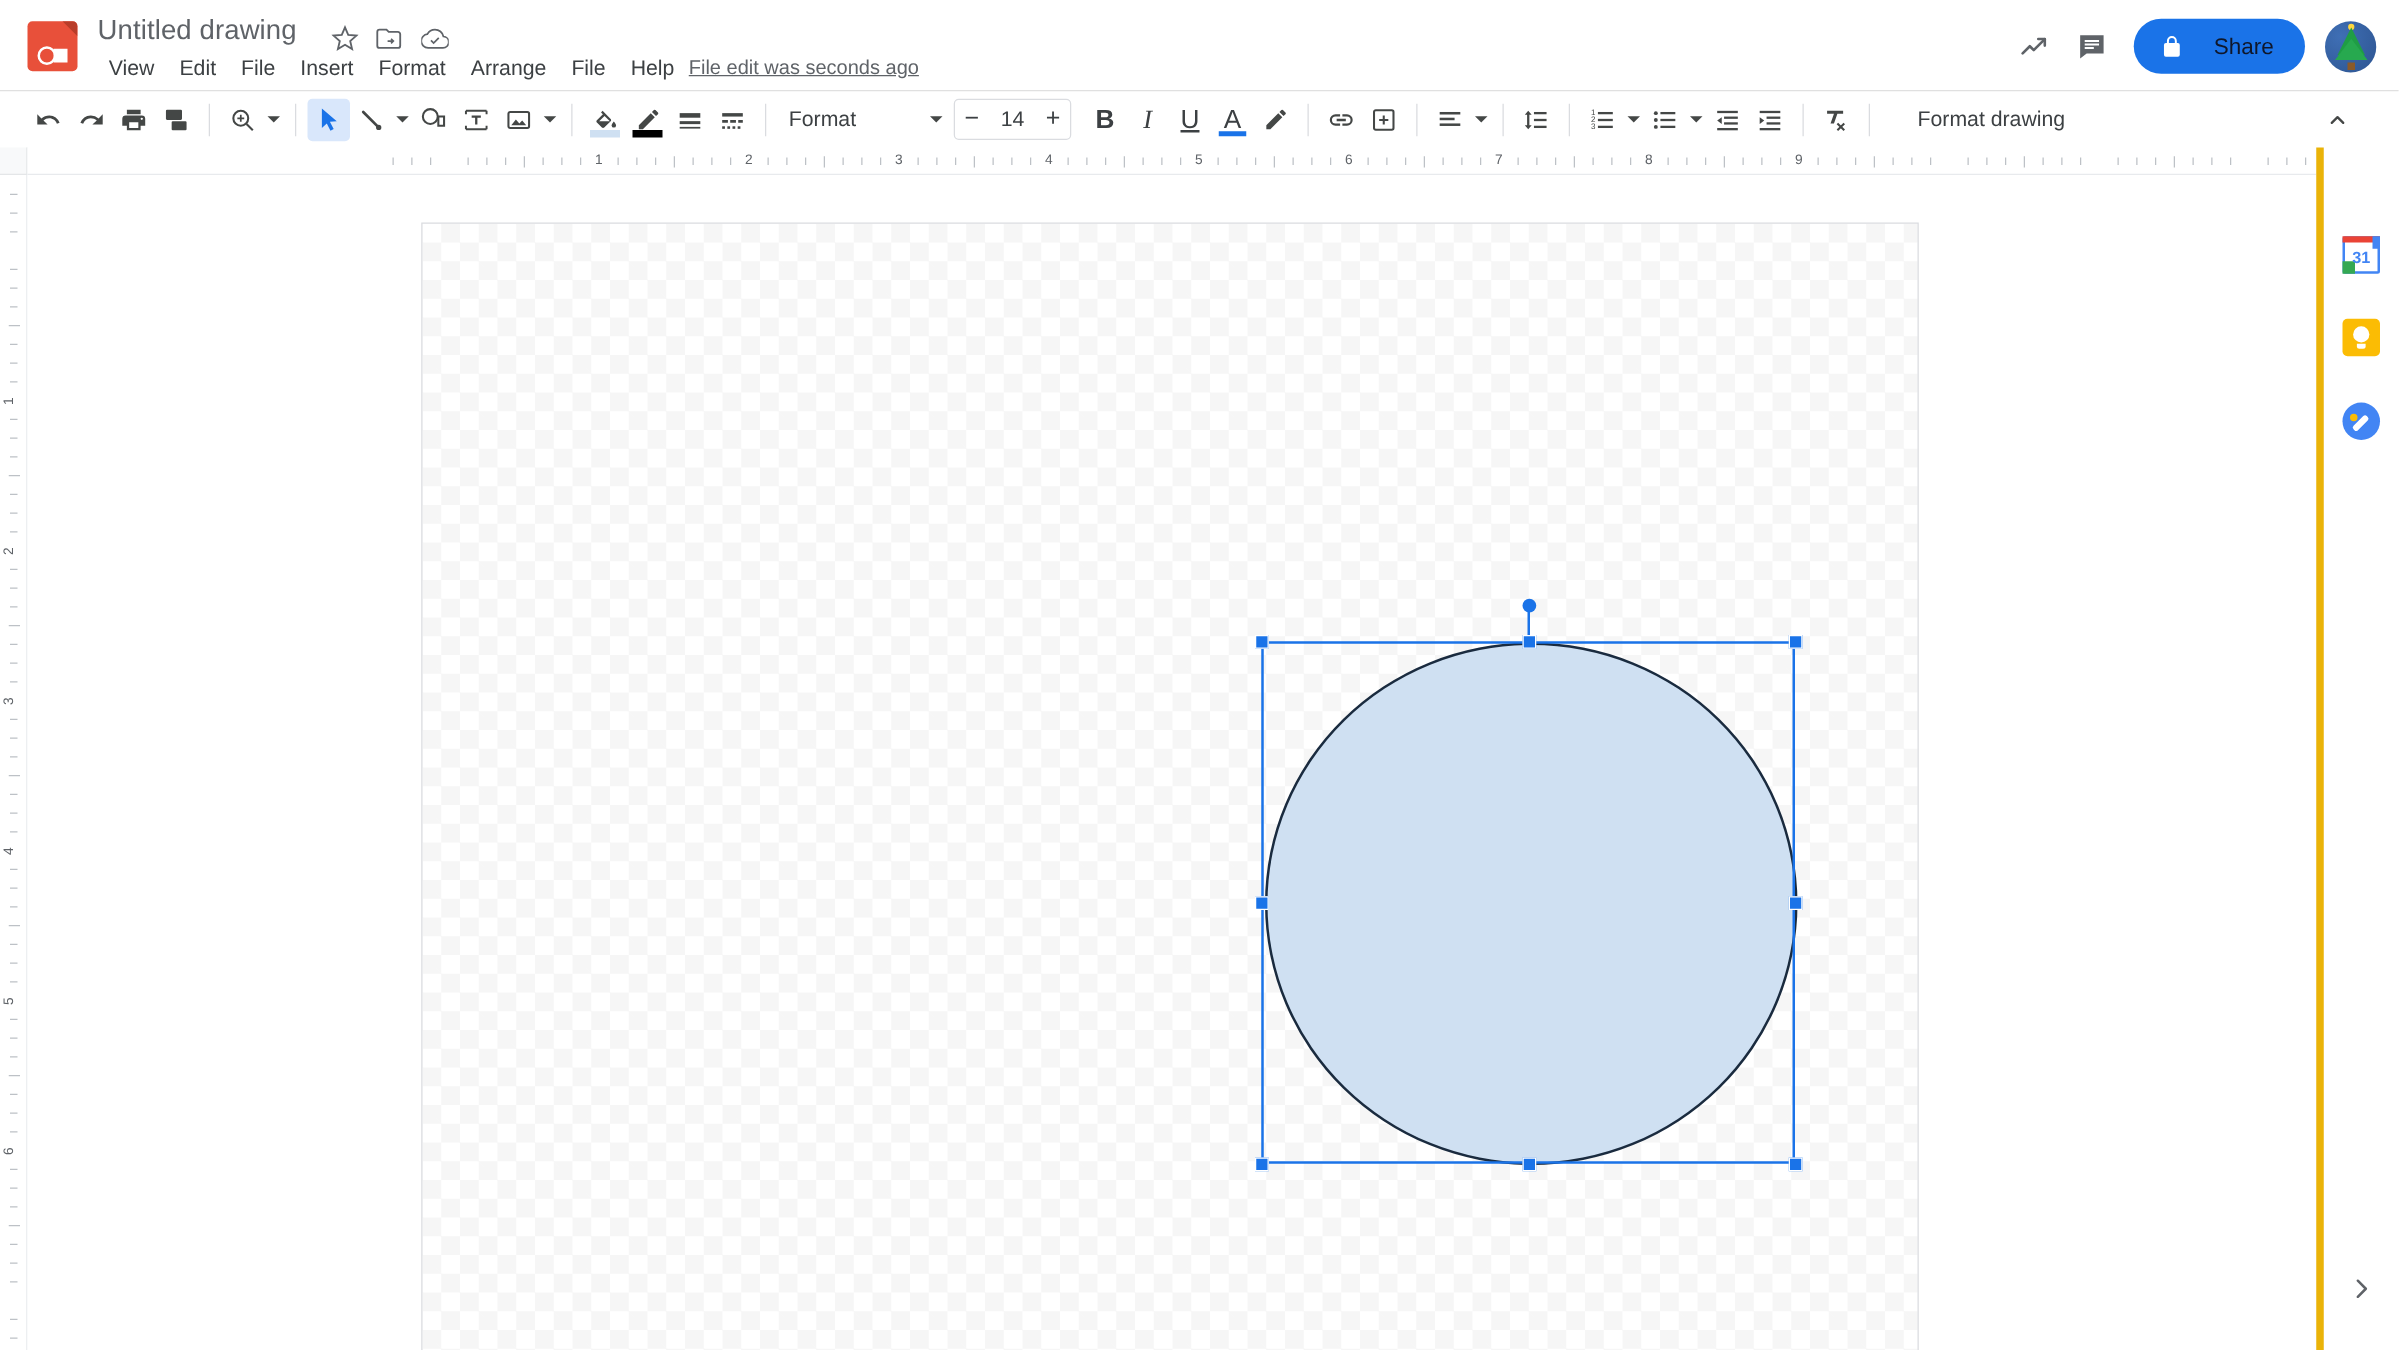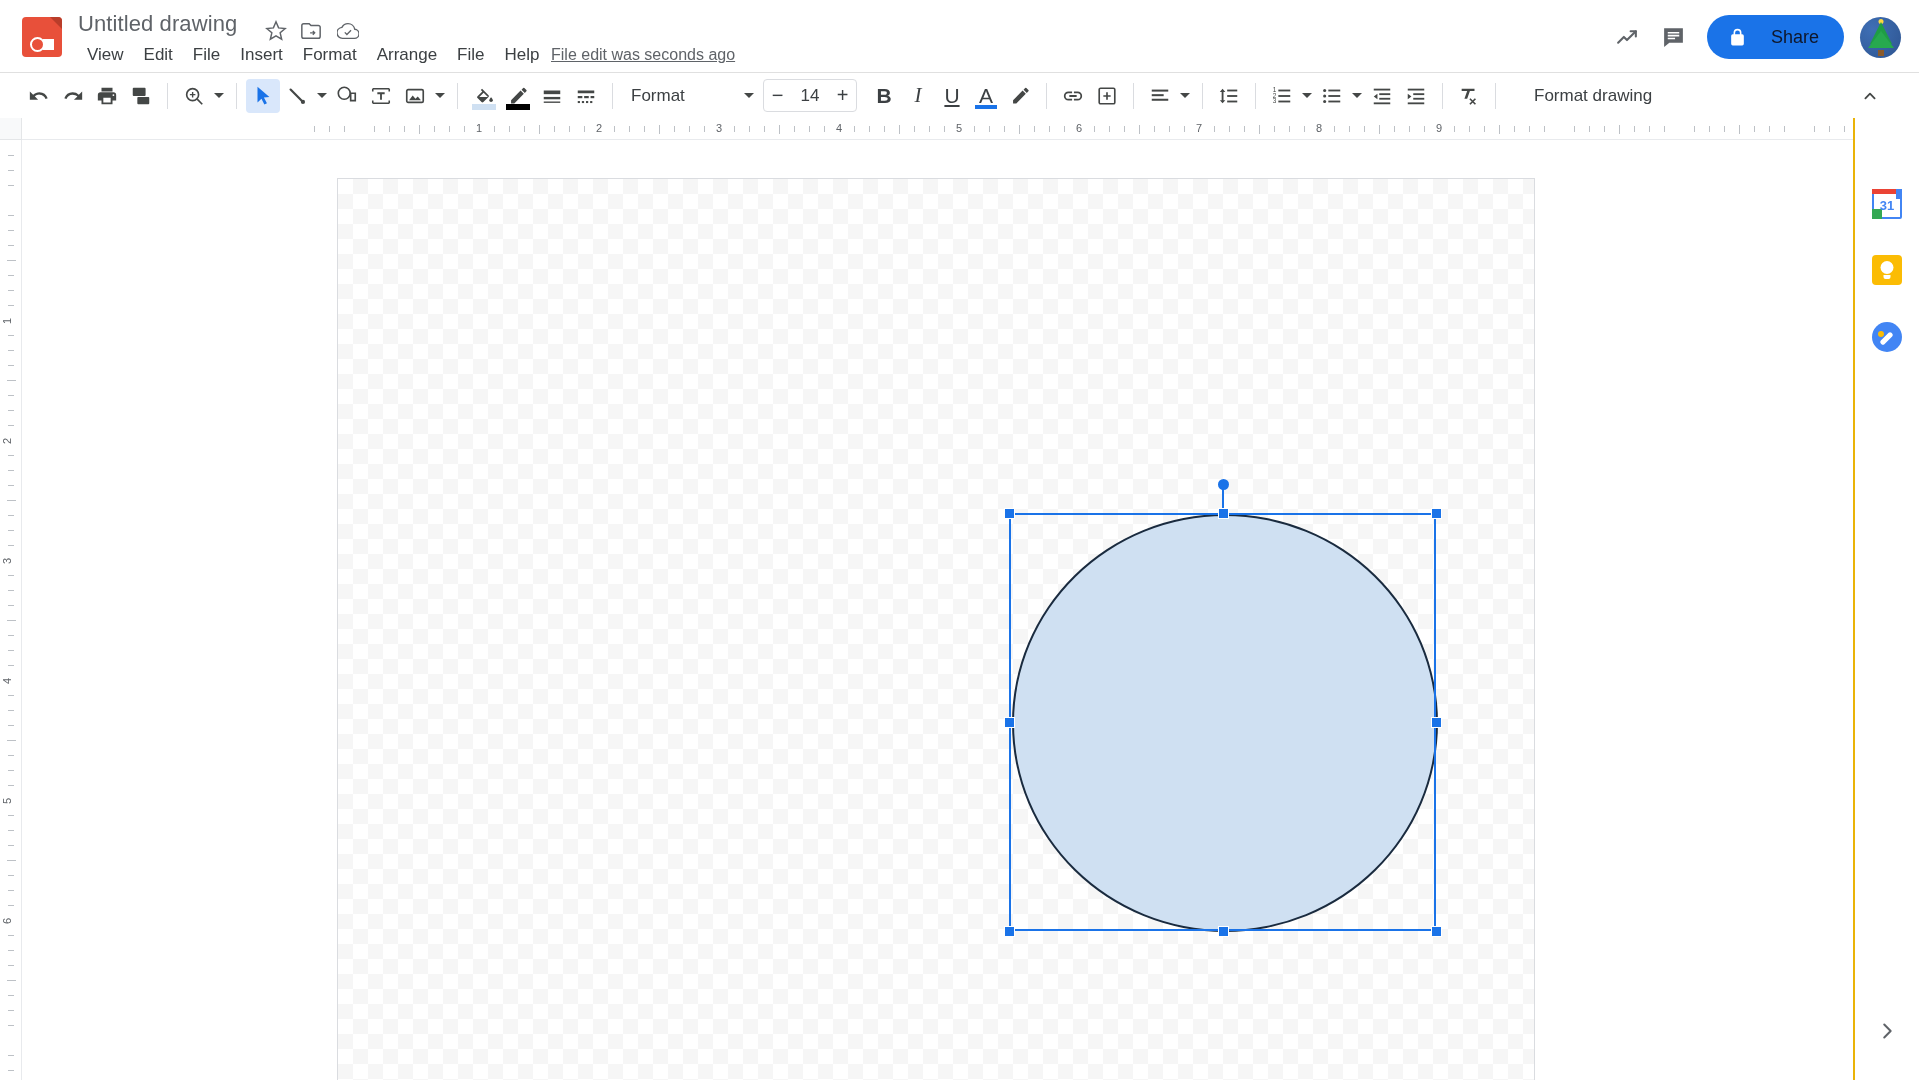--- a/index.html
+++ b/index.html
@@ -187,21 +187,21 @@
   }
   .rot-stem { position:absolute; width:2px; height:26px; background:#1a73e8; }
   .rot-knob {
     position:absolute; width:11px; height:11px; background:#1a73e8;
     border-radius:50%; cursor:pointer;
   }
 
   
   .sidebar {
     position:absolute; right:0; top:118px; width:66px; height:962px;
-    background:#fff; border-left:2px solid #eab308; box-sizing:border-box;
+    background:#fff; border-left:6px solid #eab308; box-sizing:border-box;
   }
   .sb-icon {
     position:absolute; left:50%; transform:translateX(-50%);
     width:34px; height:34px; cursor:pointer; border-radius:6px;
   }
   #sidebar-calendar { top:69px; }
   #sidebar-keep { top:135px; }
   #sidebar-tasks { top:202px; }
   .sb-expand {
     position:absolute; left:50%; transform:translateX(-50%);

